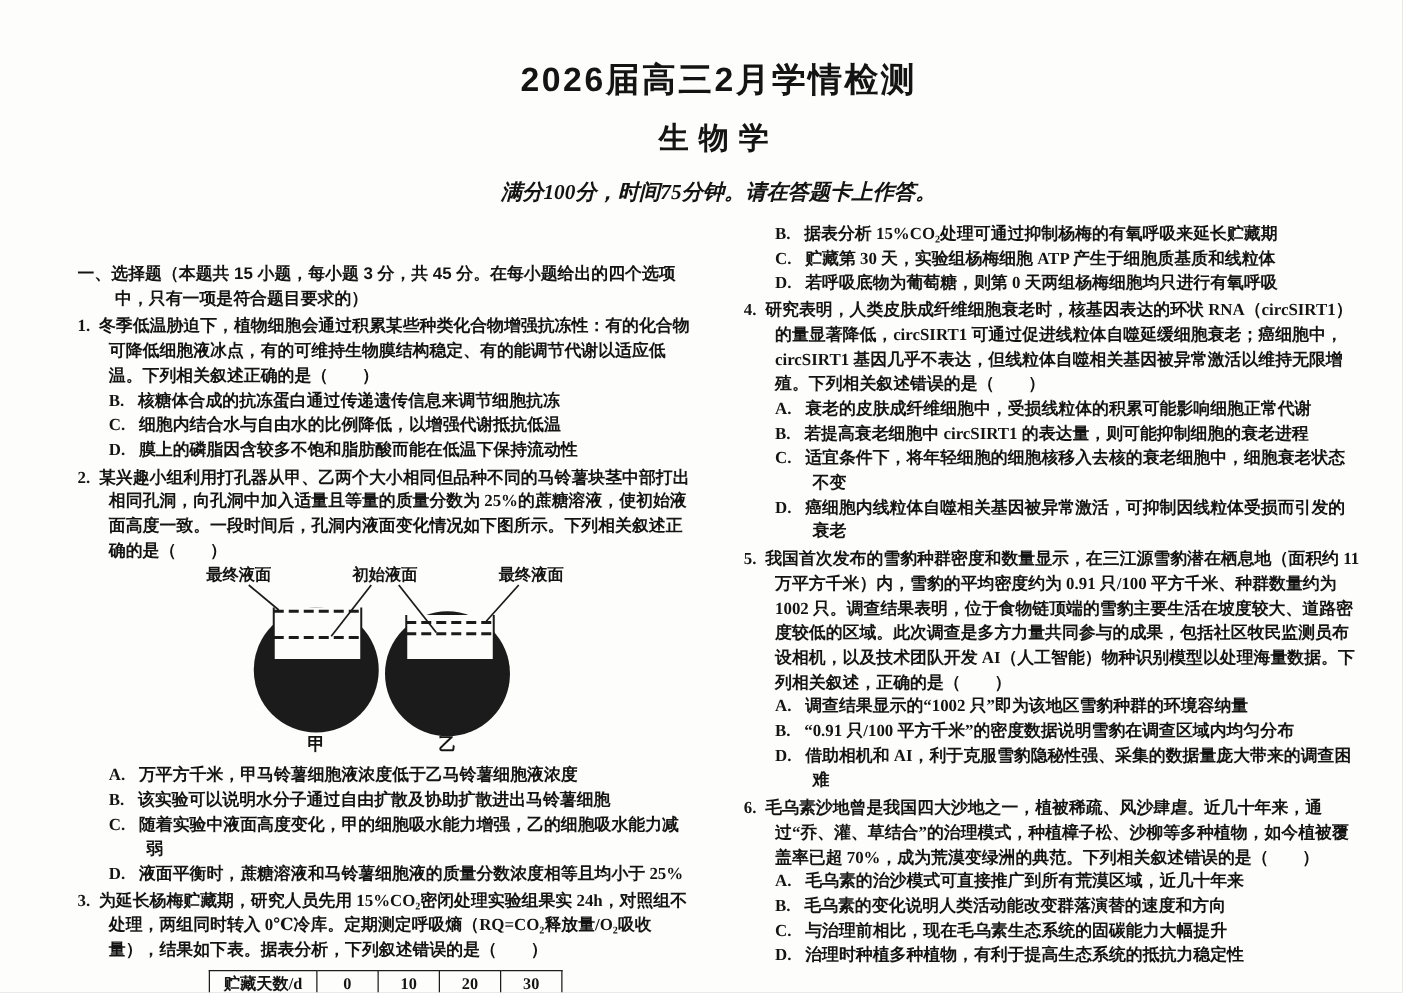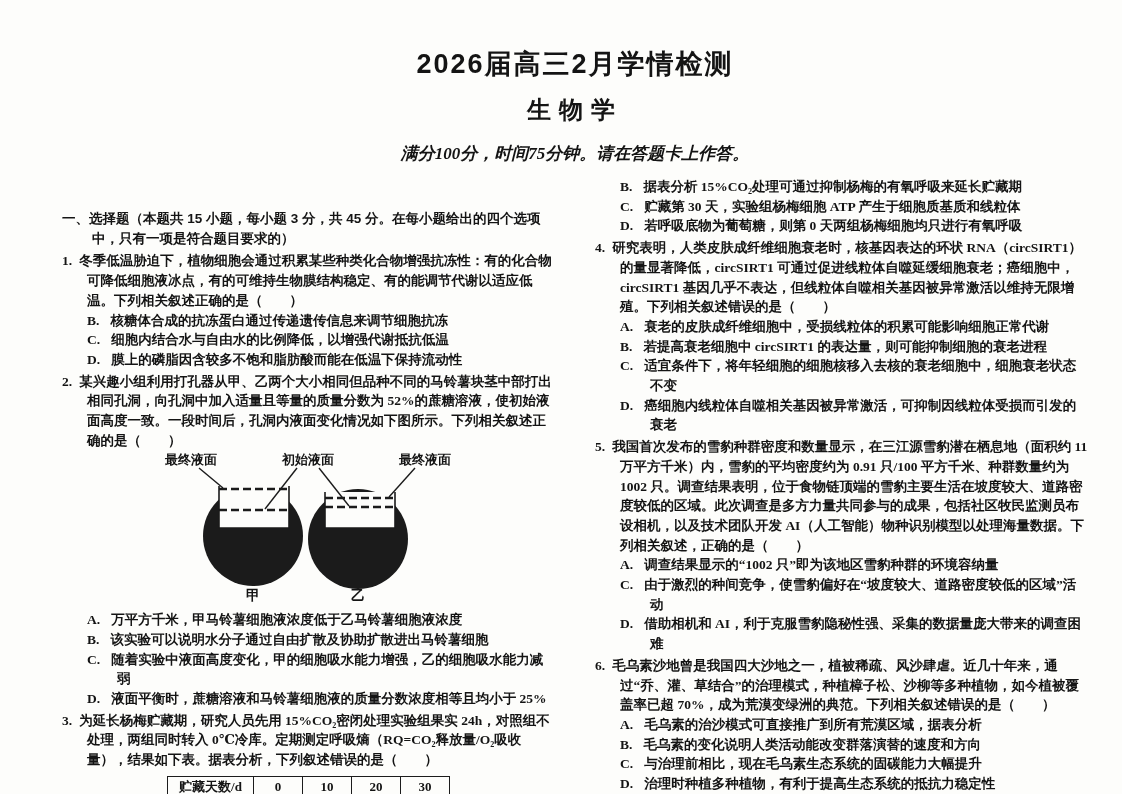--- a/index.html
+++ b/index.html
@@ -44,21 +44,21 @@
       <div class="section-head">一、选择题（本题共 15 小题，每小题 3 分，共 45 分。在每小题给出的四个选项中，只有一项是符合题目要求的）</div>
 
       <div class="q">
         <div class="stem"><span class="qnum">1.</span><span>冬季低温胁迫下，植物细胞会通过积累某些种类化合物增强抗冻性：有的化合物可降低细胞液冰点，有的可维持生物膜结构稳定、有的能调节代谢以适应低温。下列相关叙述正确的是（　　）</span></div>
         <div class="option"><span class="opt-label">B.</span><span>核糖体合成的抗冻蛋白通过传递遗传信息来调节细胞抗冻</span></div>
         <div class="option"><span class="opt-label">C.</span><span>细胞内结合水与自由水的比例降低，以增强代谢抵抗低温</span></div>
         <div class="option"><span class="opt-label">D.</span><span>膜上的磷脂因含较多不饱和脂肪酸而能在低温下保持流动性</span></div>
       </div>
 
       <div class="q">
-        <div class="stem"><span class="qnum">2.</span><span>某兴趣小组利用打孔器从甲、乙两个大小相同但品种不同的马铃薯块茎中部打出相同孔洞，向孔洞中加入适量且等量的质量分数为 52%的蔗糖溶液，使初始液面高度一致。一段时间后，孔洞内液面变化情况如下图所示。下列相关叙述正确的是（　　）</span></div>
+        <div class="stem"><span class="qnum">2.</span><span>某兴趣小组利用打孔器从甲、乙两个大小相同但品种不同的马铃薯块茎中部打出相同孔洞，向孔洞中加入适量且等量的质量分数为 25%的蔗糖溶液，使初始液面高度一致。一段时间后，孔洞内液面变化情况如下图所示。下列相关叙述正确的是（　　）</span></div>
 
         <div class="fig">
           <svg width="312" height="150" viewBox="0 0 312 150">
 
             <circle cx="100" cy="84" r="50" fill="#1b1b1b"></circle>
             <circle cx="205" cy="87" r="50" fill="#1b1b1b"></circle>
 
             <rect x="66" y="34" width="70" height="42" fill="#fdfdfb"></rect>
             <path d="M66,34 L66,76 L136,76 L136,34" fill="none" stroke="#1b1b1b" stroke-width="1.6"></path>
             <rect x="172" y="40" width="70" height="36" fill="#fdfdfb"></rect>
@@ -128,27 +128,27 @@
         <div class="stem"><span class="qnum">4.</span><span>研究表明，人类皮肤成纤维细胞衰老时，核基因表达的环状 RNA（circSIRT1）的量显著降低，circSIRT1 可通过促进线粒体自噬延缓细胞衰老；癌细胞中，circSIRT1 基因几乎不表达，但线粒体自噬相关基因被异常激活以维持无限增殖。下列相关叙述错误的是（　　）</span></div>
         <div class="option"><span class="opt-label">A.</span><span>衰老的皮肤成纤维细胞中，受损线粒体的积累可能影响细胞正常代谢</span></div>
         <div class="option"><span class="opt-label">B.</span><span>若提高衰老细胞中 circSIRT1 的表达量，则可能抑制细胞的衰老进程</span></div>
         <div class="option"><span class="opt-label">C.</span><span>适宜条件下，将年轻细胞的细胞核移入去核的衰老细胞中，细胞衰老状态不变</span></div>
         <div class="option"><span class="opt-label">D.</span><span>癌细胞内线粒体自噬相关基因被异常激活，可抑制因线粒体受损而引发的衰老</span></div>
       </div>
 
       <div class="q">
         <div class="stem"><span class="qnum">5.</span><span>我国首次发布的雪豹种群密度和数量显示，在三江源雪豹潜在栖息地（面积约 11 万平方千米）内，雪豹的平均密度约为 0.91 只/100 平方千米、种群数量约为 1002 只。调查结果表明，位于食物链顶端的雪豹主要生活在坡度较大、道路密度较低的区域。此次调查是多方力量共同参与的成果，包括社区牧民监测员布设相机，以及技术团队开发 AI（人工智能）物种识别模型以处理海量数据。下列相关叙述，正确的是（　　）</span></div>
         <div class="option"><span class="opt-label">A.</span><span>调查结果显示的“1002 只”即为该地区雪豹种群的环境容纳量</span></div>
-        <div class="option"><span class="opt-label">C.</span><span>由于激烈的种间竞争，使雪豹偏好在“坡度较大、道路密度较低的区域”活动</span></div>
+        <div class="option"><span class="opt-label">B.</span><span>“0.91 只/100 平方千米”的密度数据说明雪豹在调查区域内均匀分布</span></div>
         <div class="option"><span class="opt-label">D.</span><span>借助相机和 AI，利于克服雪豹隐秘性强、采集的数据量庞大带来的调查困难</span></div>
       </div>
 
       <div class="q">
         <div class="stem"><span class="qnum">6.</span><span>毛乌素沙地曾是我国四大沙地之一，植被稀疏、风沙肆虐。近几十年来，通过“乔、灌、草结合”的治理模式，种植樟子松、沙柳等多种植物，如今植被覆盖率已超 70%，成为荒漠变绿洲的典范。下列相关叙述错误的是（　　）</span></div>
-        <div class="option"><span class="opt-label">A.</span><span>毛乌素的治沙模式可直接推广到所有荒漠区域，据表分析</span></div>
+        <div class="option"><span class="opt-label">A.</span><span>毛乌素的治沙模式可直接推广到所有荒漠区域，近几十年来</span></div>
         <div class="option"><span class="opt-label">B.</span><span>毛乌素的变化说明人类活动能改变群落演替的速度和方向</span></div>
         <div class="option"><span class="opt-label">C.</span><span>与治理前相比，现在毛乌素生态系统的固碳能力大幅提升</span></div>
         <div class="option"><span class="opt-label">D.</span><span>治理时种植多种植物，有利于提高生态系统的抵抗力稳定性</span></div>
       </div>
 
     </div>
 
   </div>
 </div>
 

